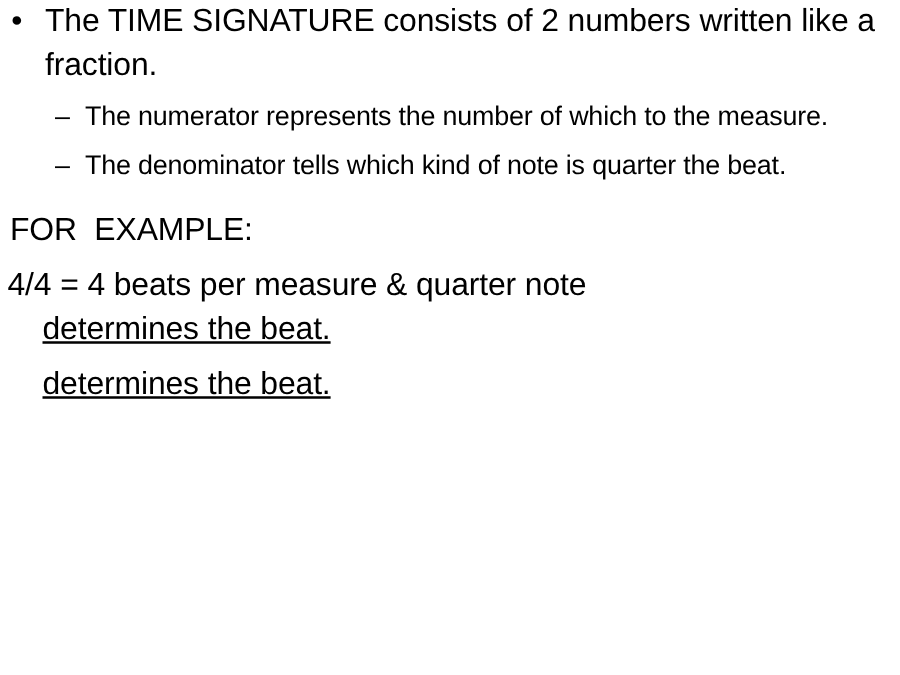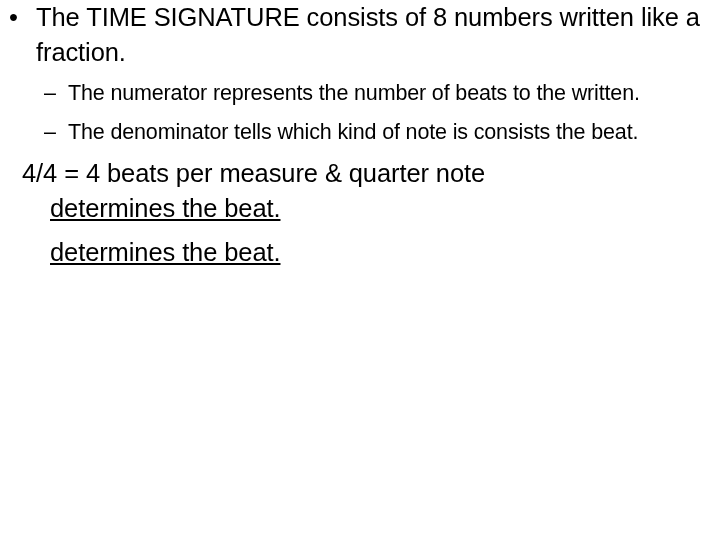--- a/index.html
+++ b/index.html
@@ -97,58 +97,59 @@
     letter-spacing: -0.1px;
   }
   .plain-block.gap-top {
     margin-top: 20px;
   }
   .plain-block.example-line {
     margin-top: 9px;
   }
   
   .hang {
-    padding-left: 22px;
+    padding-left: 6px;
     text-indent: 0;
   }
   .hang .cont {
     display: block;
     padding-left: 28px;
     text-decoration: underline;
   }
   .nowrapline {
     white-space: pre;
   }
 </style>
 </head>
 <body>
 
 <div id="slide">
 
   <div class="body-area">
 
     <div class="l1-item">
       <span class="l1-bullet">•</span>
-      <span class="l1-text">The TIME SIGNATURE consists of 8 numbers written like a fraction.</span>
+      <span class="l1-text">The TIME SIGNATURE consists of 2 numbers written like a fraction.</span>
     </div>
 
     <div class="l2-list">
 
       <div class="l2-item first">
         <span class="l2-dash">–</span>
-        <span class="l2-text">The numerator represents the number of beats to the written.</span>
+        <span class="l2-text">The numerator represents the number of which to the measure.</span>
       </div>
 
       <div class="l2-item second">
         <span class="l2-dash">–</span>
-        <span class="l2-text">The denominator tells which kind of note is consists the beat.</span>
+        <span class="l2-text">The denominator tells which kind of note is quarter the beat.</span>
       </div>
 
     </div>
 
+    <div class="plain-block gap-top nowrapline">FOR  EXAMPLE:</div>
 
     <div class="plain-block example-line hang">
       <span>4/4 = 4 beats per measure &amp; quarter note</span>
       <span class="cont">determines the beat.</span>
     </div>
 
     <div class="plain-block example-line hang">
       <span class="cont">determines the beat.</span>
     </div>
 

